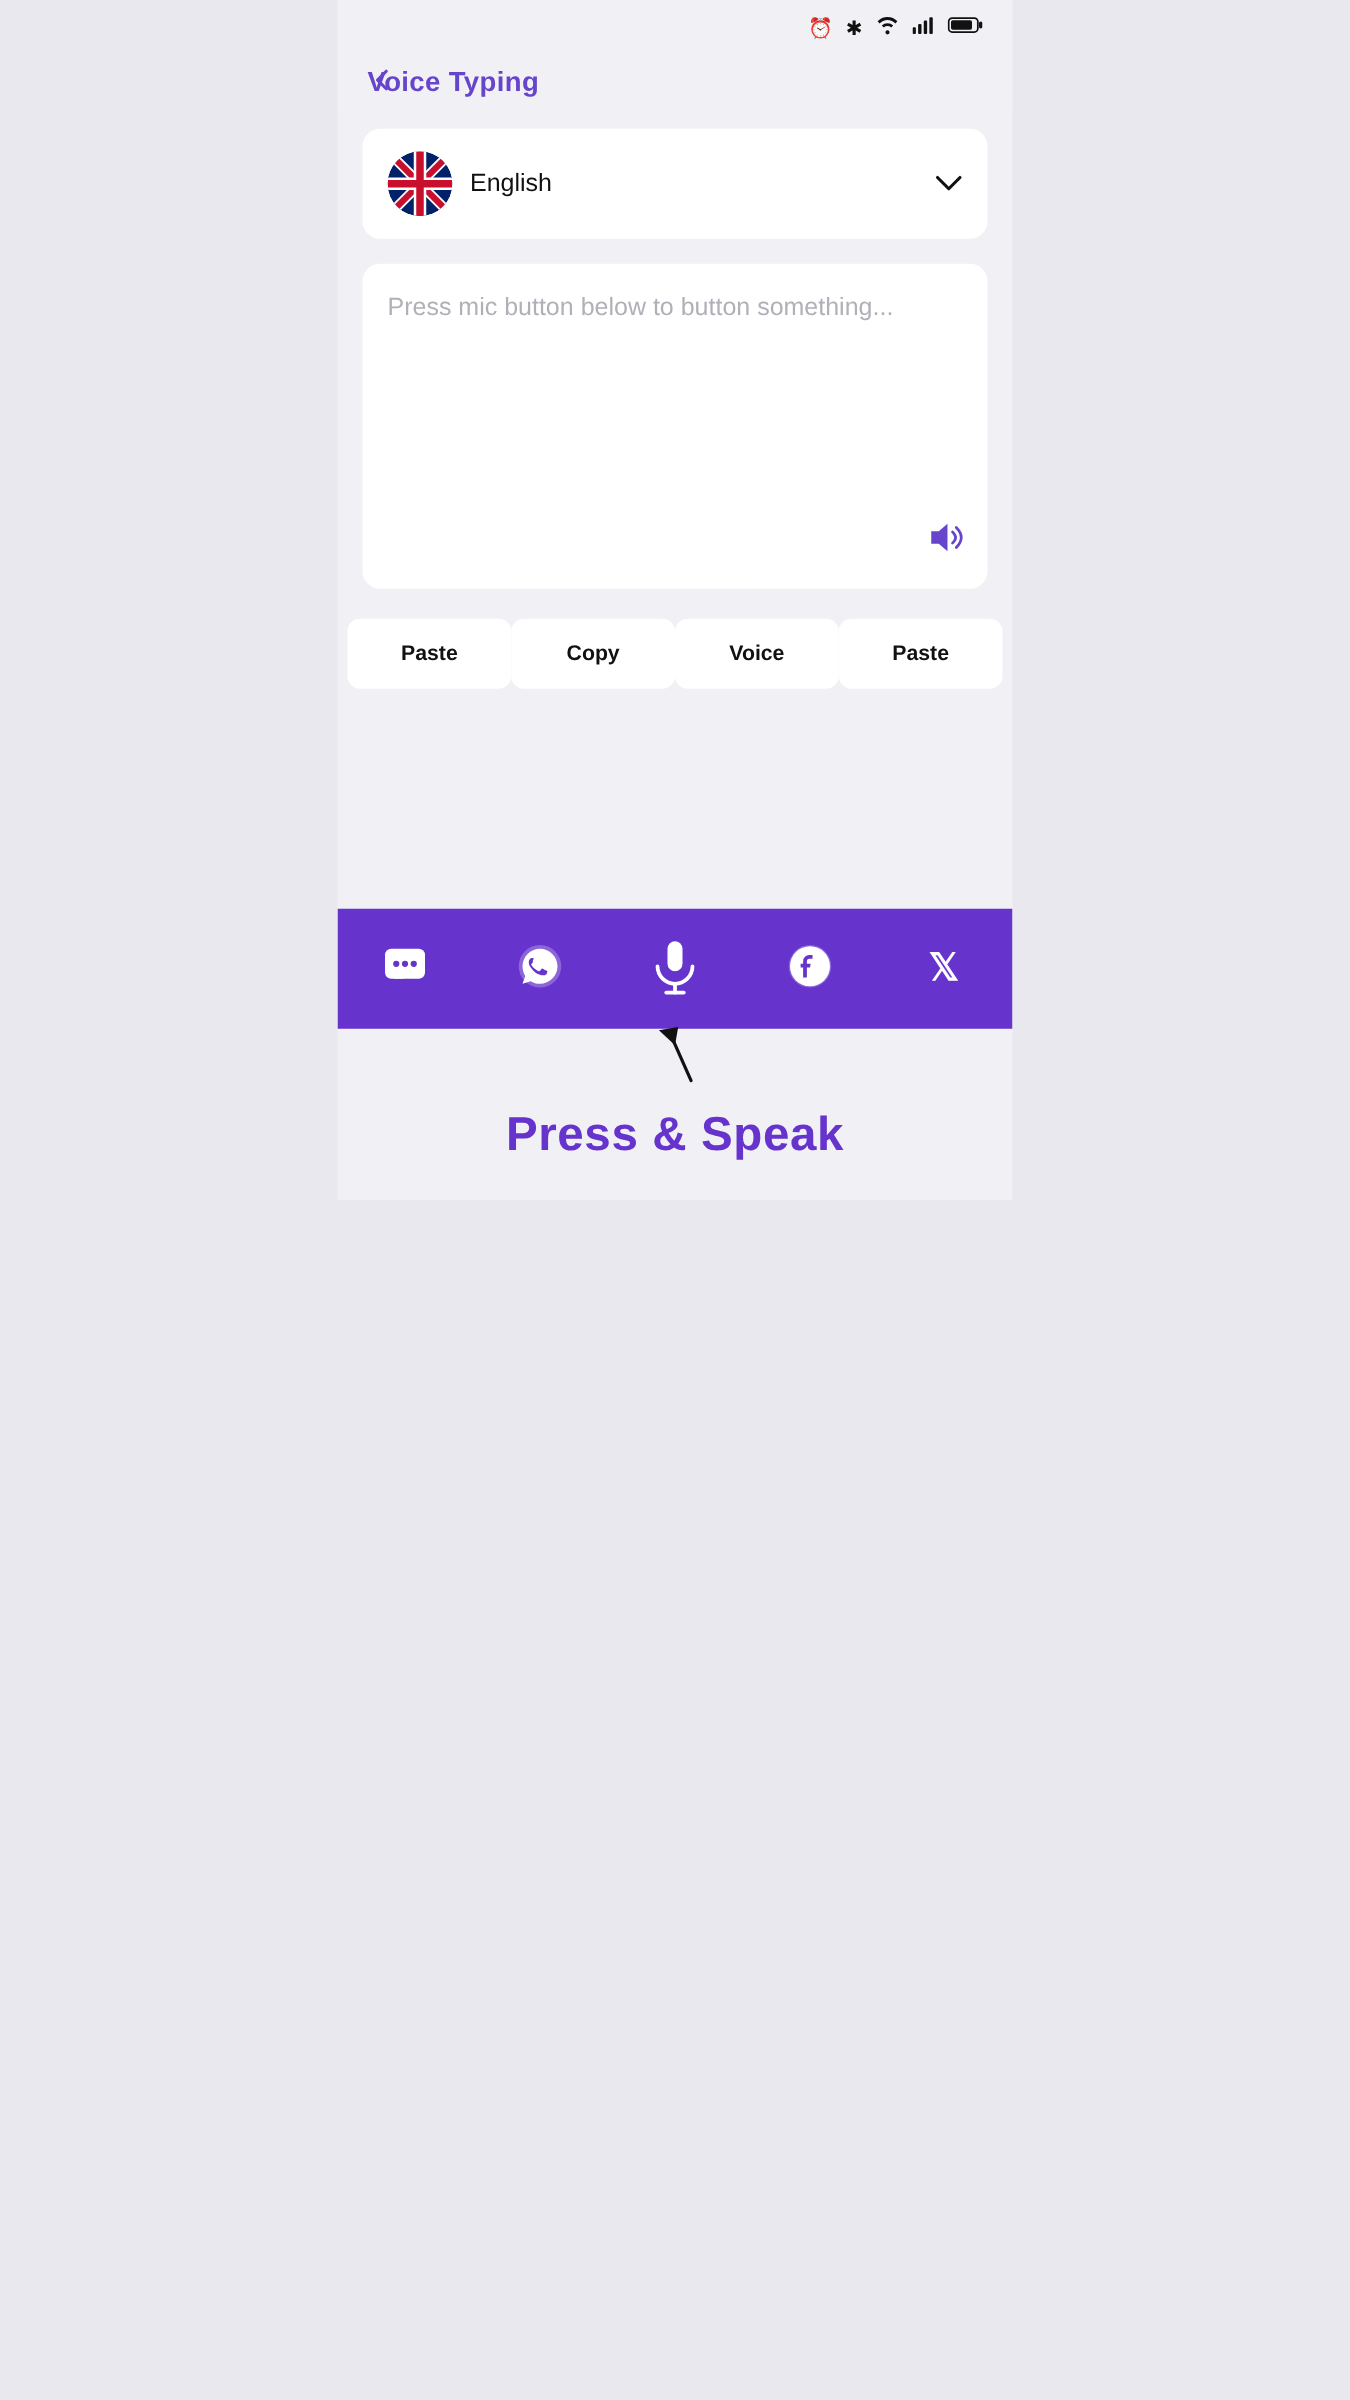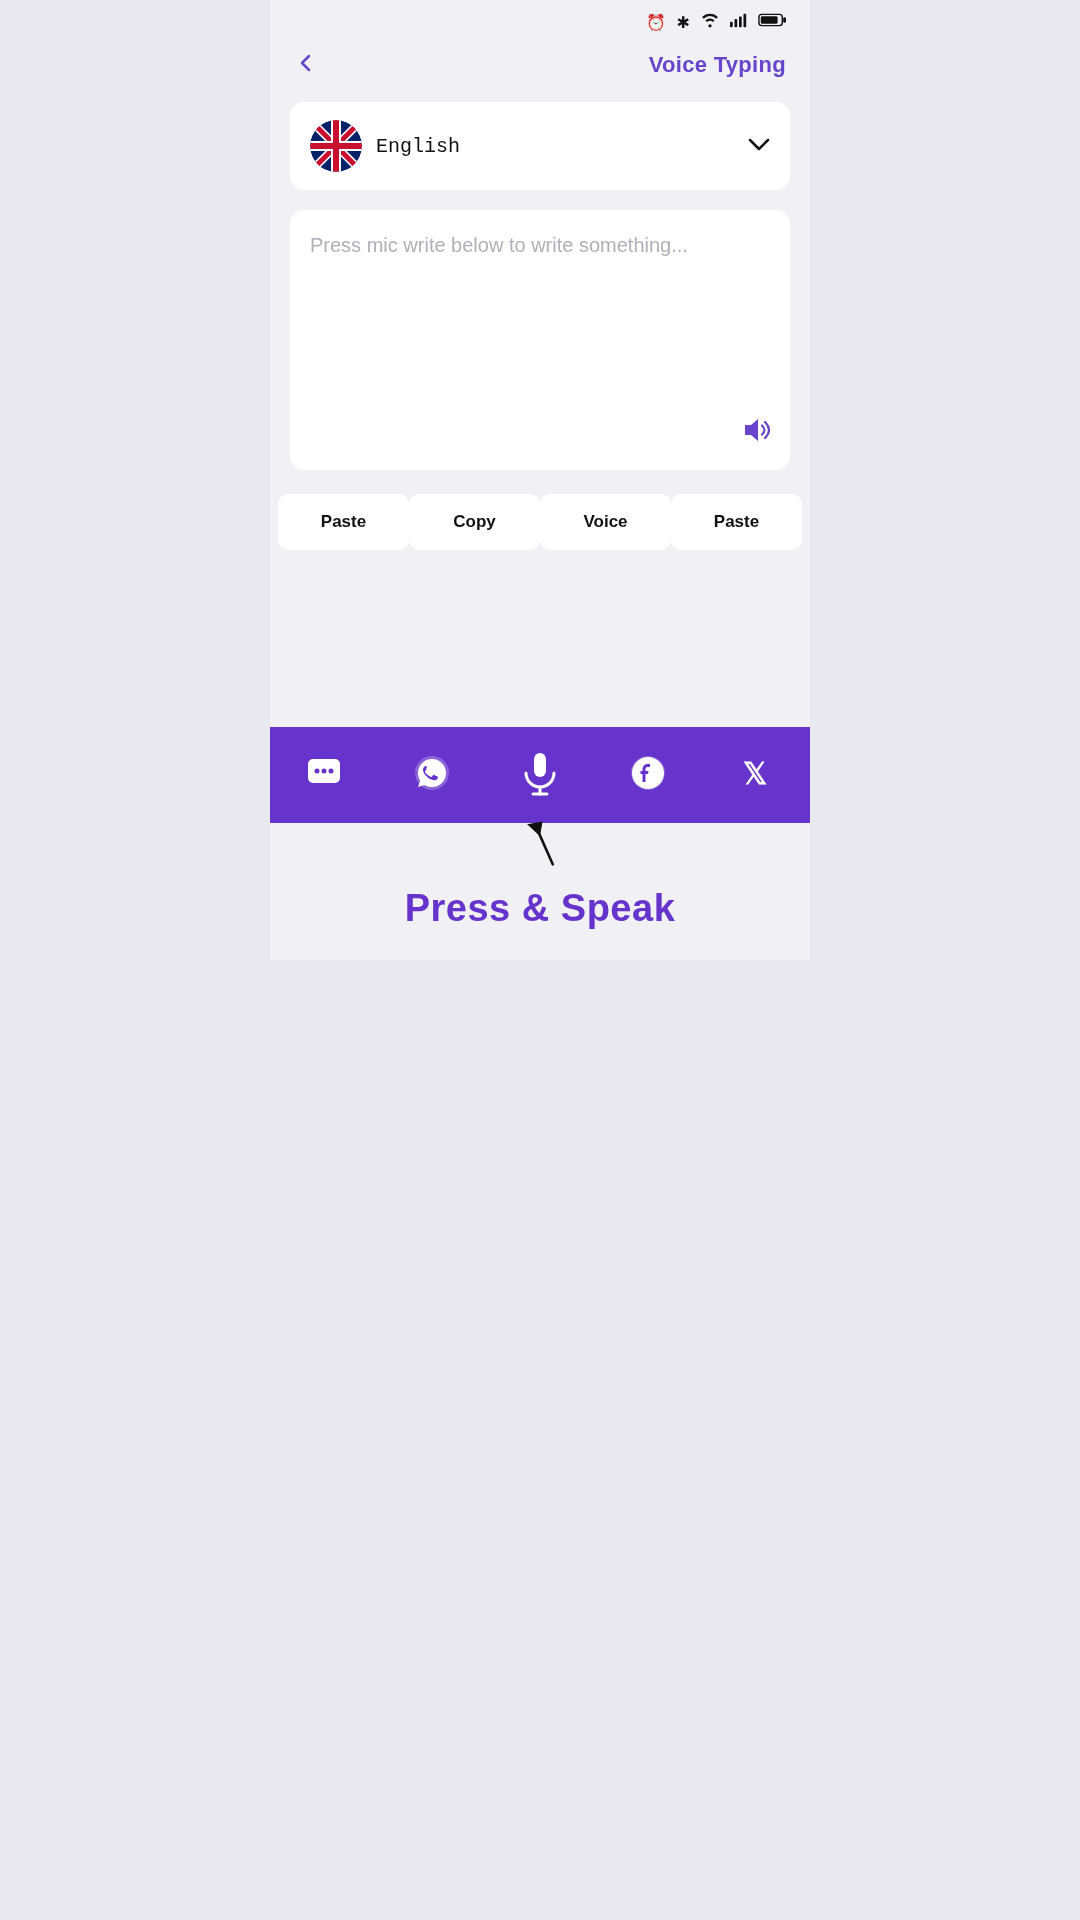--- a/index.html
+++ b/index.html
@@ -36,21 +36,21 @@
 
     .status-icon {
       font-size: 16px;
       color: #111;
     }
 
     
     .header {
       display: flex;
       align-items: center;
-      justify-content: flex-end;
+      justify-content: flex-start;
       padding: 14px 24px 14px 24px;
       background: #f0f0f5;
       position: relative;
     }
 
     .back-btn {
       position: absolute;
       left: 24px;
       color: #6644cc;
       font-size: 26px;
@@ -69,21 +69,20 @@
     
     .language-selector {
       margin: 10px 20px;
       background: #fff;
       border-radius: 14px;
       padding: 18px 20px;
       display: flex;
       align-items: center;
       gap: 14px;
       cursor: pointer;
-      font-family: Liberation Mono, monospace;
     }
 
     .flag-circle {
       width: 52px;
       height: 52px;
       border-radius: 50%;
       overflow: hidden;
       flex-shrink: 0;
       position: relative;
     }
@@ -272,21 +271,21 @@
     </div>
     <span class="language-name">English</span>
     <span class="chevron-down">
       <svg width="22" height="14" viewBox="0 0 22 14" fill="none" xmlns="http://www.w3.org/2000/svg">
         <path d="M2 2L11 11L20 2" stroke="#111" stroke-width="2.5" stroke-linecap="round" stroke-linejoin="round"></path>
       </svg>
     </span>
   </div>
 
   <div class="text-area-container">
-    <span class="text-placeholder">Press mic write below to write something...</span>
+    <span class="text-placeholder">Press mic button below to button something...</span>
     <div class="speaker-btn">
       <svg width="34" height="34" viewBox="0 0 34 34" fill="none" xmlns="http://www.w3.org/2000/svg">
         <path d="M5 12H11L18 6V28L11 22H5V12Z" fill="#6644cc"></path>
         <path d="M22 12.5C23.5 14 24.5 15.9 24.5 17C24.5 18.1 23.5 20 22 21.5" stroke="#6644cc" stroke-width="2.2" stroke-linecap="round"></path>
         <path d="M25 9C27.5 11.5 29 14.1 29 17C29 19.9 27.5 22.5 25 25" stroke="#6644cc" stroke-width="2.2" stroke-linecap="round"></path>
       </svg>
     </div>
   </div>
 
   <div class="action-buttons">

